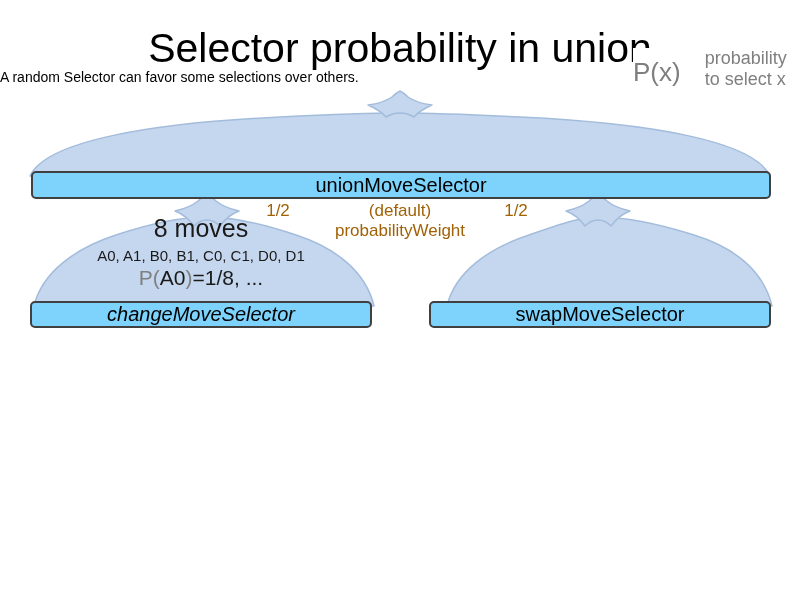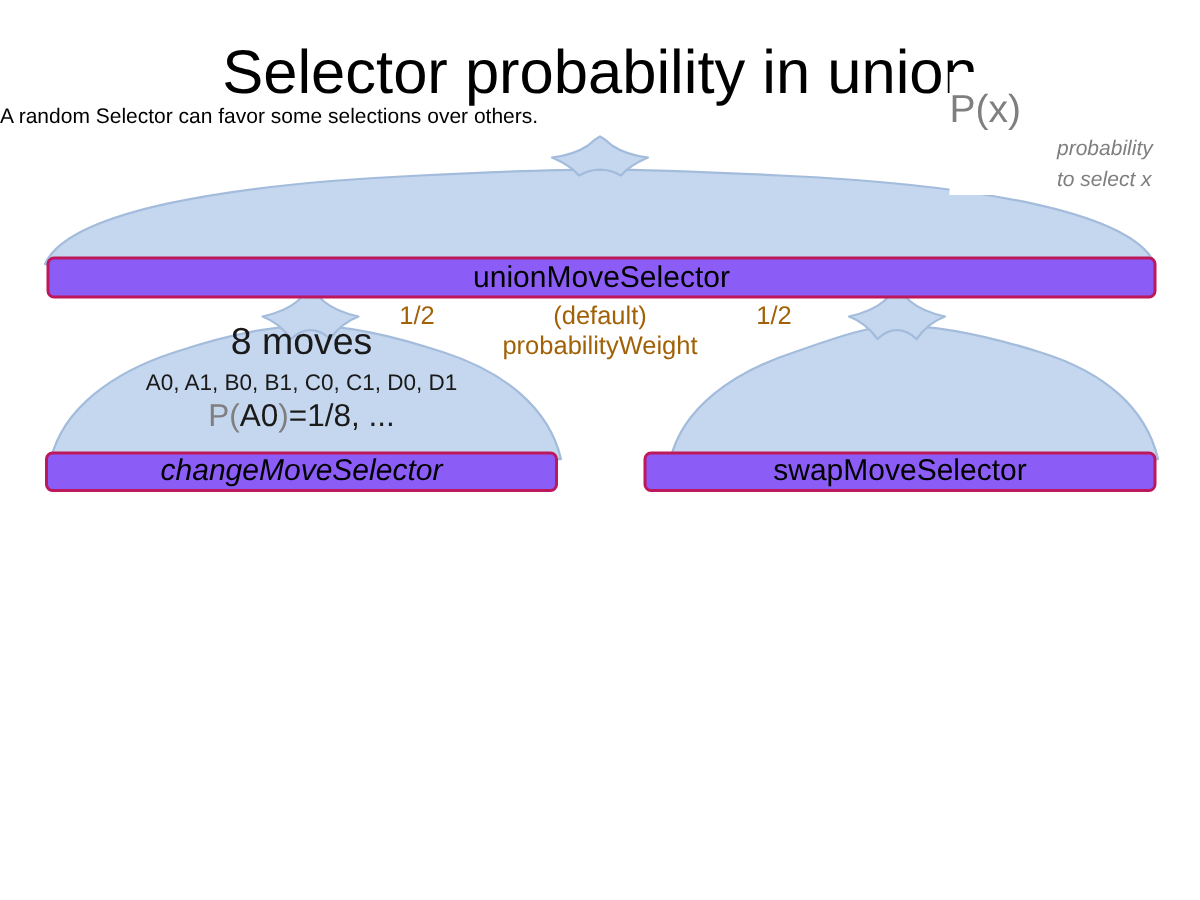--- a/index.html
+++ b/index.html
@@ -43,26 +43,26 @@
     position: absolute;
     left: 633px; top: 48px;
     display: flex;
     gap: 24px;
     align-items: flex-start;
     color: #7f7f7f;
     z-index: 3;
     background: #ffffff;
   }
   .legend-symbol { font-size: 26px; margin-top: 9px; }
-  .legend-desc { font-style: italic; font-size: 14px; line-height: 21px; white-space: nowrap; margin-top: 40px; }
+  .legend-desc { font-size: 18px; line-height: 21px; white-space: nowrap; }
   .node {
     position: absolute;
     box-sizing: border-box;
-    background: #8b5cf6;
-    border: 2px solid #be185d;
+    background: #7dd3fc;
+    border: 2px solid #404040;
     border-radius: 5px;
     display: flex;
     align-items: center;
     justify-content: center;
     font-size: 20px;
     color: #000000;
     z-index: 1;
     white-space: nowrap;
   }
   .node-union  { left: 31px;  top: 171px; width: 740px; height: 28px; }

